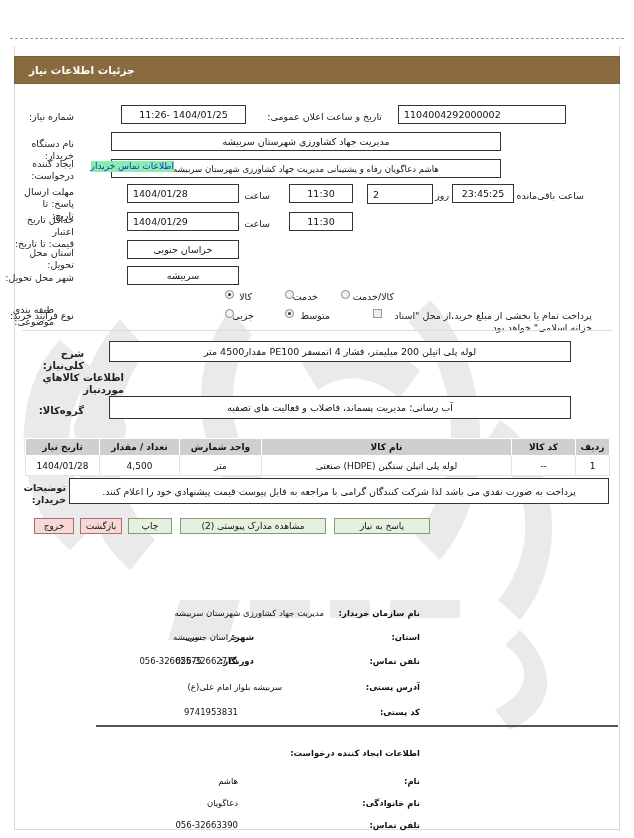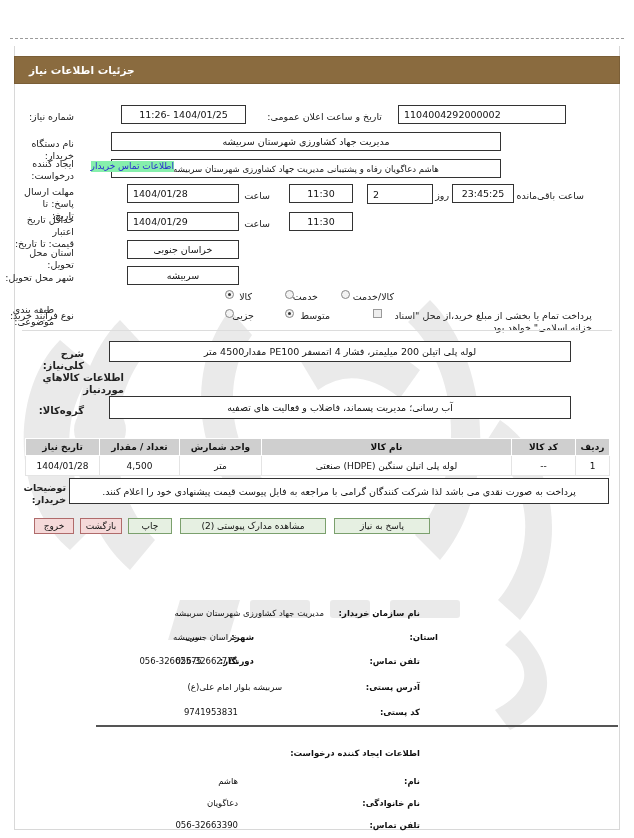--- a/index.html
+++ b/index.html
@@ -311,21 +311,21 @@
   <div class="btn green" style="right:204px; top:518px; width:96px;margin-left:21px;">پاسخ به نیاز</div>
   <div class="btn green" style="right:308px; top:518px; width:146px;">مشاهده مدارک پیوستی (2)</div>
   <div class="btn green" style="right:462px; top:518px; width:44px;">چاپ</div>
   <div class="btn red" style="right:512px; top:518px; width:42px;">بازگشت</div>
   <div class="btn red" style="right:560px; top:518px; width:40px;">خروج</div>
 
 
   <div class="crow b" style="right:214px; top:608px; width:92px; text-align:right;">نام سازمان خریدار:</div>
   <div class="crow" style="right:310px; top:608px; width:220px; text-align:right;">مدیریت جهاد کشاورزی شهرستان سربیشه</div>
 
-  <div class="crow b" style="right:196px; top:632px; width:54px; text-align:right;">استان:</div>
+  <div class="crow b" style="right:214px; top:632px; width:54px; text-align:right;">استان:</div>
   <div class="crow" style="right:396px; top:632px; width:110px; text-align:right;">خراسان جنوبی</div>
 
   <div class="crow b" style="right:380px; top:632px; width:36px; text-align:right;">شهر:</div>
   <div class="crow" style="right:432px; top:632px; width:70px; text-align:right;">سربیشه</div>
 
   <div class="crow b" style="right:214px; top:656px; width:60px; text-align:right;">تلفن تماس:</div>
   <div class="crow" style="right:396px; top:656px; width:110px; text-align:right; direction:ltr;">056-32662775</div>
 
   <div class="crow b" style="right:380px; top:656px; width:48px; text-align:right;">دورنگار:</div>
   <div class="crow" style="right:432px; top:656px; width:90px; text-align:right; direction:ltr;">056-32662575</div>

